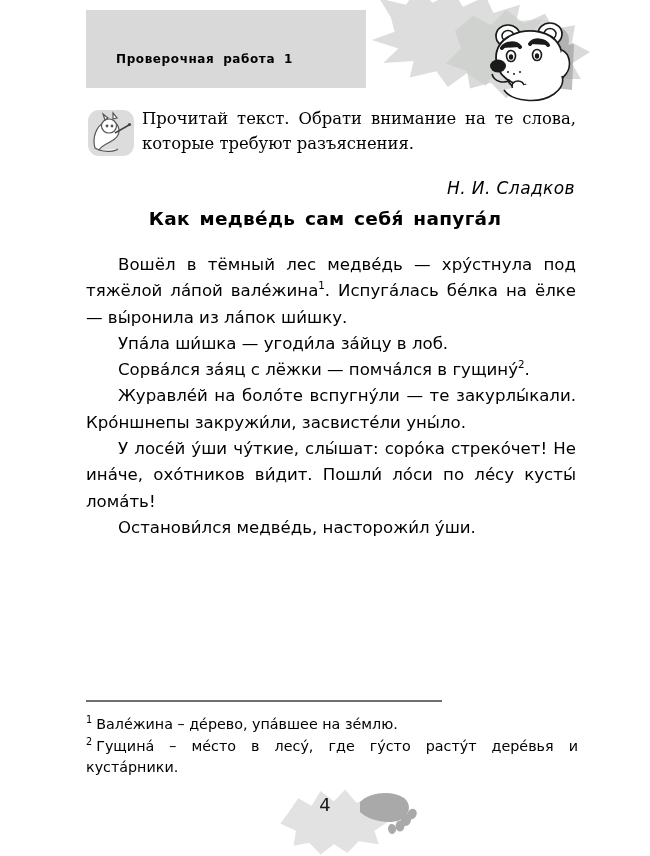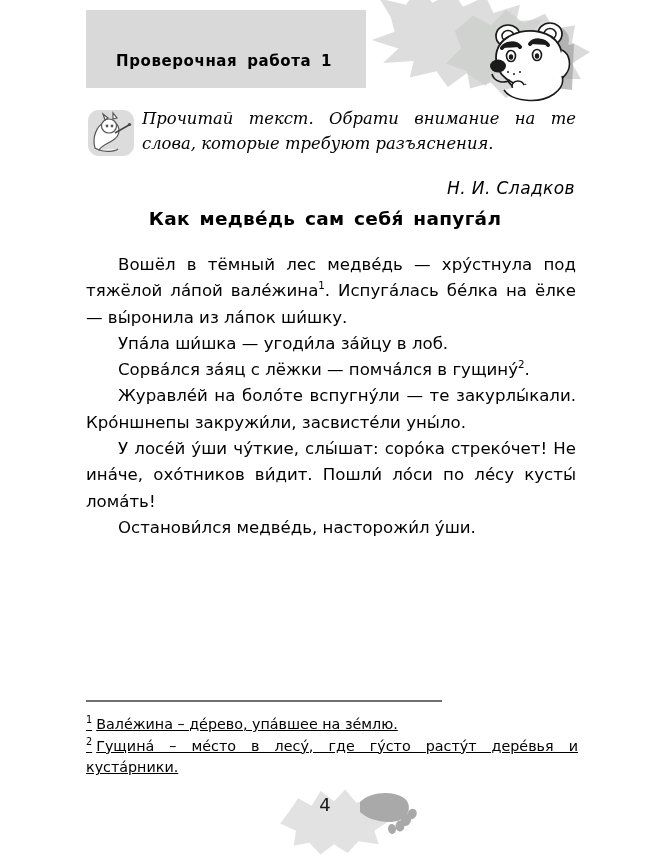--- a/index.html
+++ b/index.html
@@ -59,21 +59,21 @@
     width: 280px;
     height: 78px;
     background: #d9d9d9;
   }
   .banner-title {
     position: absolute;
     left: 116px;
     top: 52px;
     font-family: "DejaVu Sans", sans-serif;
     font-weight: bold;
-    font-size: 15px;
+    font-size: 12px;
     letter-spacing: .6px;
     word-spacing: 4px;
     white-space: nowrap;
   }
 
   
   .bear {
     position: absolute;
     left: 478px;
     top: 14px;
@@ -81,21 +81,20 @@
     height: 96px;
   }
 
   
   .instruction {
     position: absolute;
     left: 88px;
     top: 108px;
     width: 488px;
     height: 58px;
-    font-style: italic;
   }
   .squirrel-box {
     position: absolute;
     left: 0;
     top: 2px;
     width: 46px;
     height: 46px;
     background: #dcdcdc;
     border-radius: 11px;
   }
@@ -173,21 +172,20 @@
     background: #6f6f6f;
   }
   .footnotes {
     position: absolute;
     left: 86px;
     top: 714px;
     width: 492px;
     font-family: "DejaVu Sans", sans-serif;
     font-size: 14.3px;
     line-height: 21.5px;
-    text-decoration: underline;
   }
   .footnotes p {
     margin: 0;
     text-align: justify;
     text-align-last: left;
   }
   .footnotes sup {
     font-size: .68em;
     margin-right: 4px;
   }

